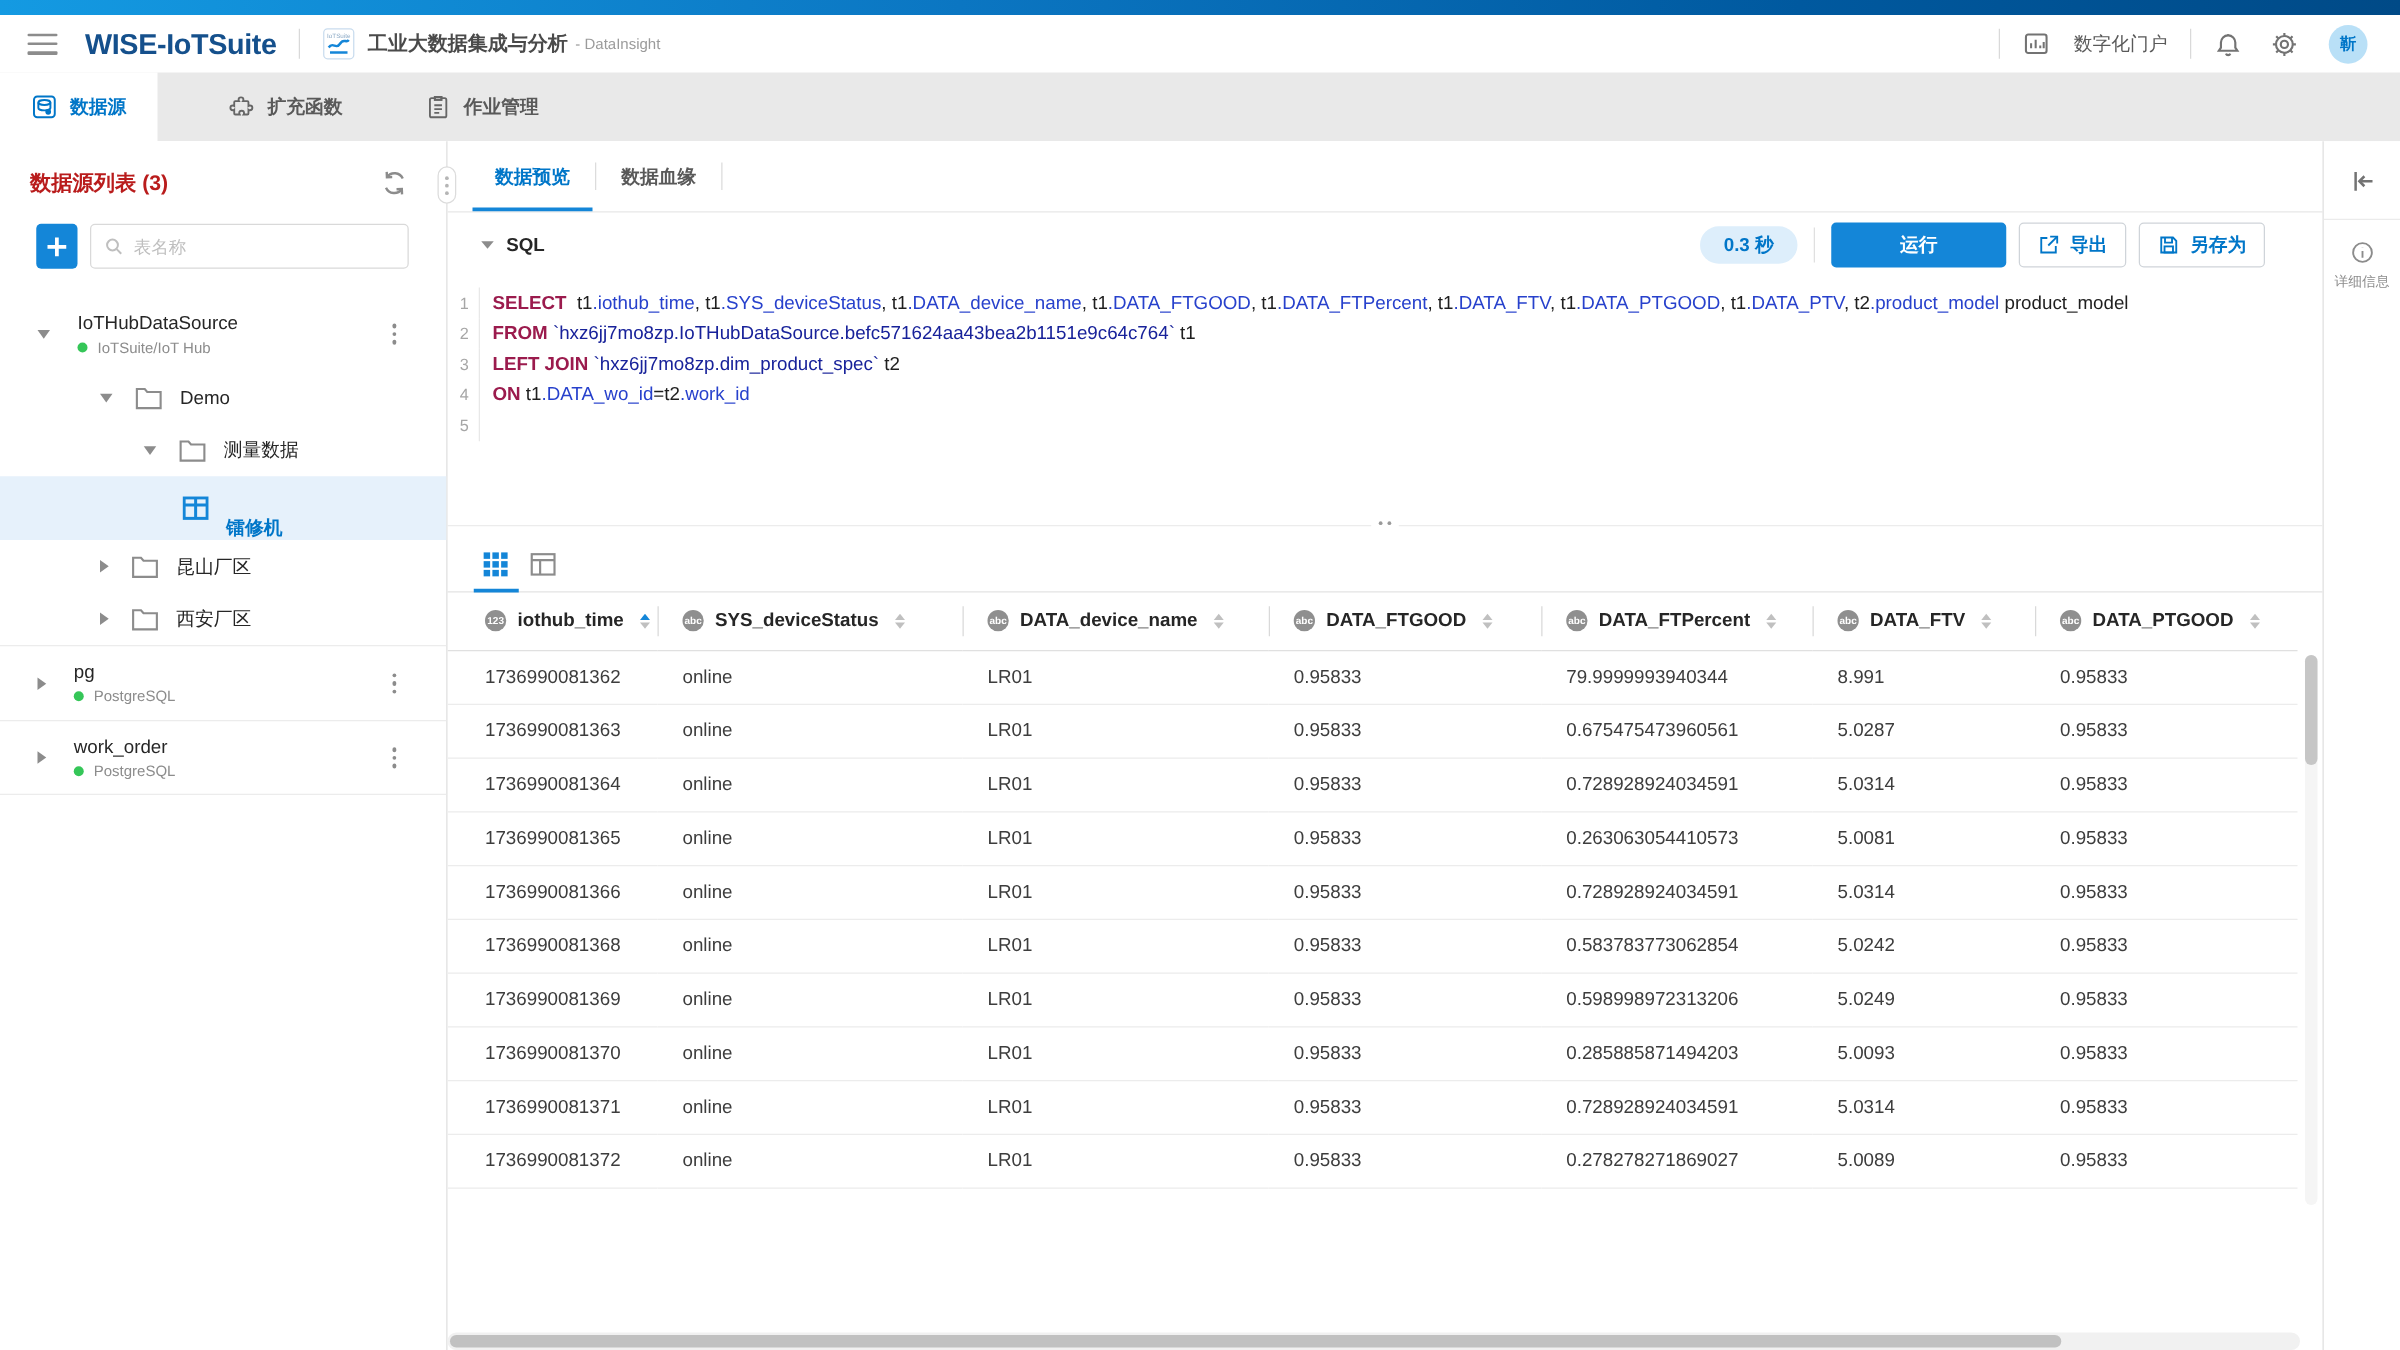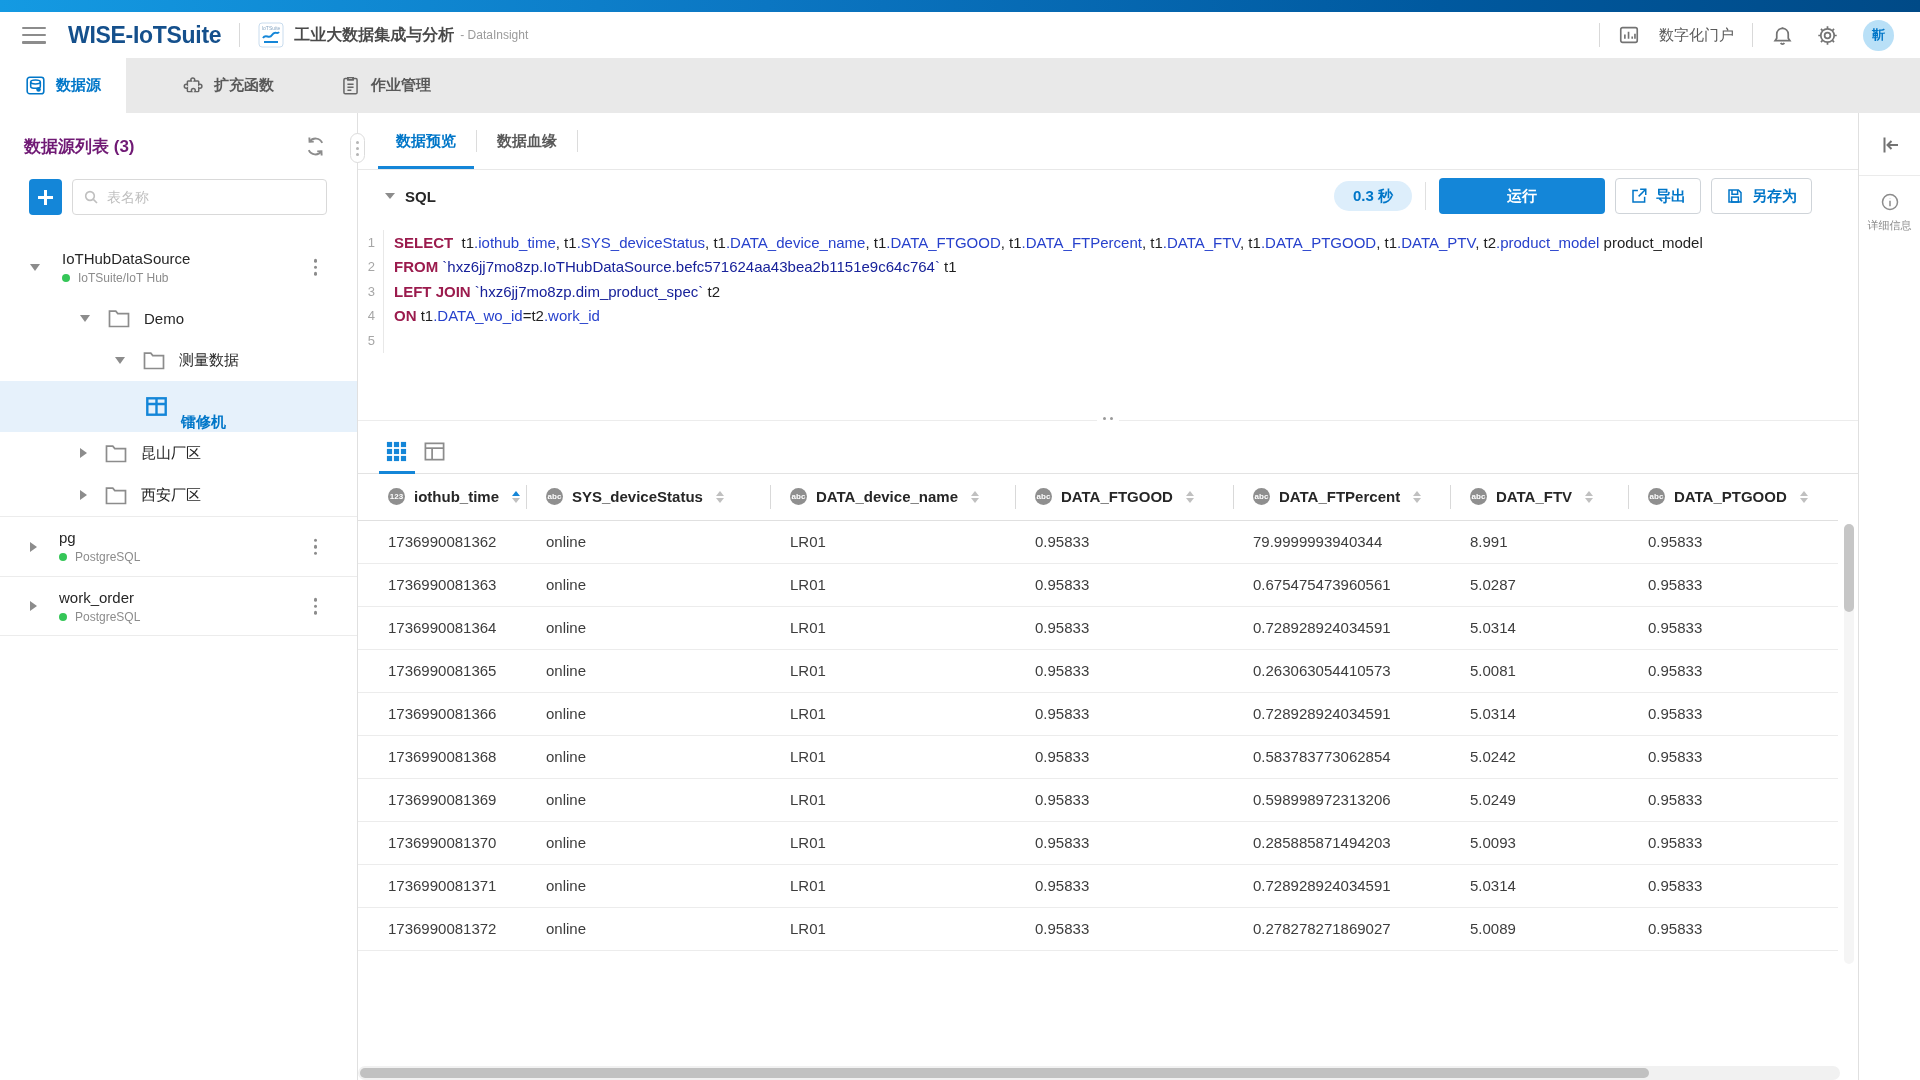--- a/index.html
+++ b/index.html
@@ -26,21 +26,21 @@
   .nav-strip { height:55px; background:#e9e9e9; display:flex; align-items:stretch; }
   .nav-tab { display:flex; align-items:center; gap:10px; padding:0 25px; font-size:15px; font-weight:700; color:#595959; cursor:pointer; margin-right:16px; }
   .nav-tab.active { background:#fff; color:#0076c8; margin-right:32px; }
 
   
   .content { flex:1; display:flex; min-height:0; background:#fff; }
 
   
   .sidebar { width:358px; border-right:1px solid #e0e0e0; position:relative; background:#fff; flex-shrink:0; }
   .sb-head { height:66px; display:flex; align-items:center; padding:0 30px 0 24px; }
-  .sb-title { font-size:17px; font-weight:700; color:#701a75; }
+  .sb-title { font-size:17px; font-weight:700; color:#b91c1c; }
   .sb-refresh { margin-left:auto; }
   .sb-handle { position:absolute; right:-8px; top:20px; width:15px; height:30px; background:#fff; border:1px solid #dcdcdc; border-radius:8px; z-index:5; display:flex; flex-direction:column; align-items:center; justify-content:center; gap:3px; cursor:pointer; }
   .sb-handle i { width:3px; height:3px; border-radius:50%; background:#b5b5b5; }
   .sb-search { display:flex; align-items:flex-start; padding:0 30px 0 29px; }
   .add-btn { width:33px; height:36px; background:#1486d8; border:none; border-radius:4px; cursor:pointer; position:relative; flex-shrink:0; }
   .add-btn b { position:absolute; background:#fff; }
   .add-btn .h { width:15px; height:2.5px; left:9px; top:17px; }
   .add-btn .v { width:2.5px; height:15px; left:15.2px; top:10.5px; }
   .search-wrap { position:relative; flex:1; margin-left:10px; }
   .search-wrap svg { position:absolute; left:11px; top:10px; }
@@ -78,21 +78,21 @@
   .ptab.active { color:#0076c8; font-weight:700; }
   .ptab.active::after { content:""; position:absolute; left:2px; right:2px; bottom:0; height:3px; background:#1486d8; }
   .psep { width:1px; height:22px; background:#dcdcdc; }
 
   .sql-toolbar { height:52px; display:flex; align-items:center; padding:0 46px 0 27px; flex-shrink:0; }
   .sql-caret { width:0; height:0; border-left:5px solid transparent; border-right:5px solid transparent; border-top:6px solid #8c8c8c; }
   .sql-title { font-size:15px; font-weight:700; color:#262626; margin-left:10px; }
   .sql-actions { margin-left:auto; display:flex; align-items:center; }
   .dur-pill { height:30px; padding:0 19px; background:#ddeefb; border-radius:16px; color:#0076c8; font-size:15px; font-weight:700; display:flex; align-items:center; }
   .tb-div { width:1px; height:28px; background:#e0e0e0; margin:0 13px; }
-  .run-btn { width:166px; height:36px; background:#1486d8; color:#fff; border:none; border-radius:4px; font-size:15px; font-weight:700; cursor:pointer; font-family:"Liberation Sans",sans-serif; }
+  .run-btn { width:140px; height:36px; background:#1486d8; color:#fff; border:none; border-radius:4px; font-size:15px; font-weight:700; cursor:pointer; font-family:"Liberation Sans",sans-serif; }
   .ol-btn { height:36px; padding:0 14px; background:#fff; border:1px solid #cfd4d9; border-radius:4px; color:#0076c8; font-size:15px; font-weight:700; display:flex; align-items:center; gap:8px; cursor:pointer; margin-left:10px; font-family:"Liberation Sans",sans-serif; }
 
   .sql-editor { height:198px; padding-top:8px; overflow:hidden; flex-shrink:0; }
   .sline { display:flex; align-items:center; height:24.5px; font-size:15px; }
   .lnum { width:26px; text-align:right; color:#a6a6a6; font-size:13px; padding-right:8px; border-right:1px solid #e8e8e8; flex-shrink:0; align-self:stretch; display:flex; align-items:center; justify-content:flex-end; }
   .scode { white-space:pre; margin-left:10px; color:#1f1f1f; }
   .scode .k { color:#9b1b4d; font-weight:700; }
   .scode .f { color:#2741cc; }
   .scode .s { color:#18229a; }
   .scode .p { color:#1f1f1f; }

